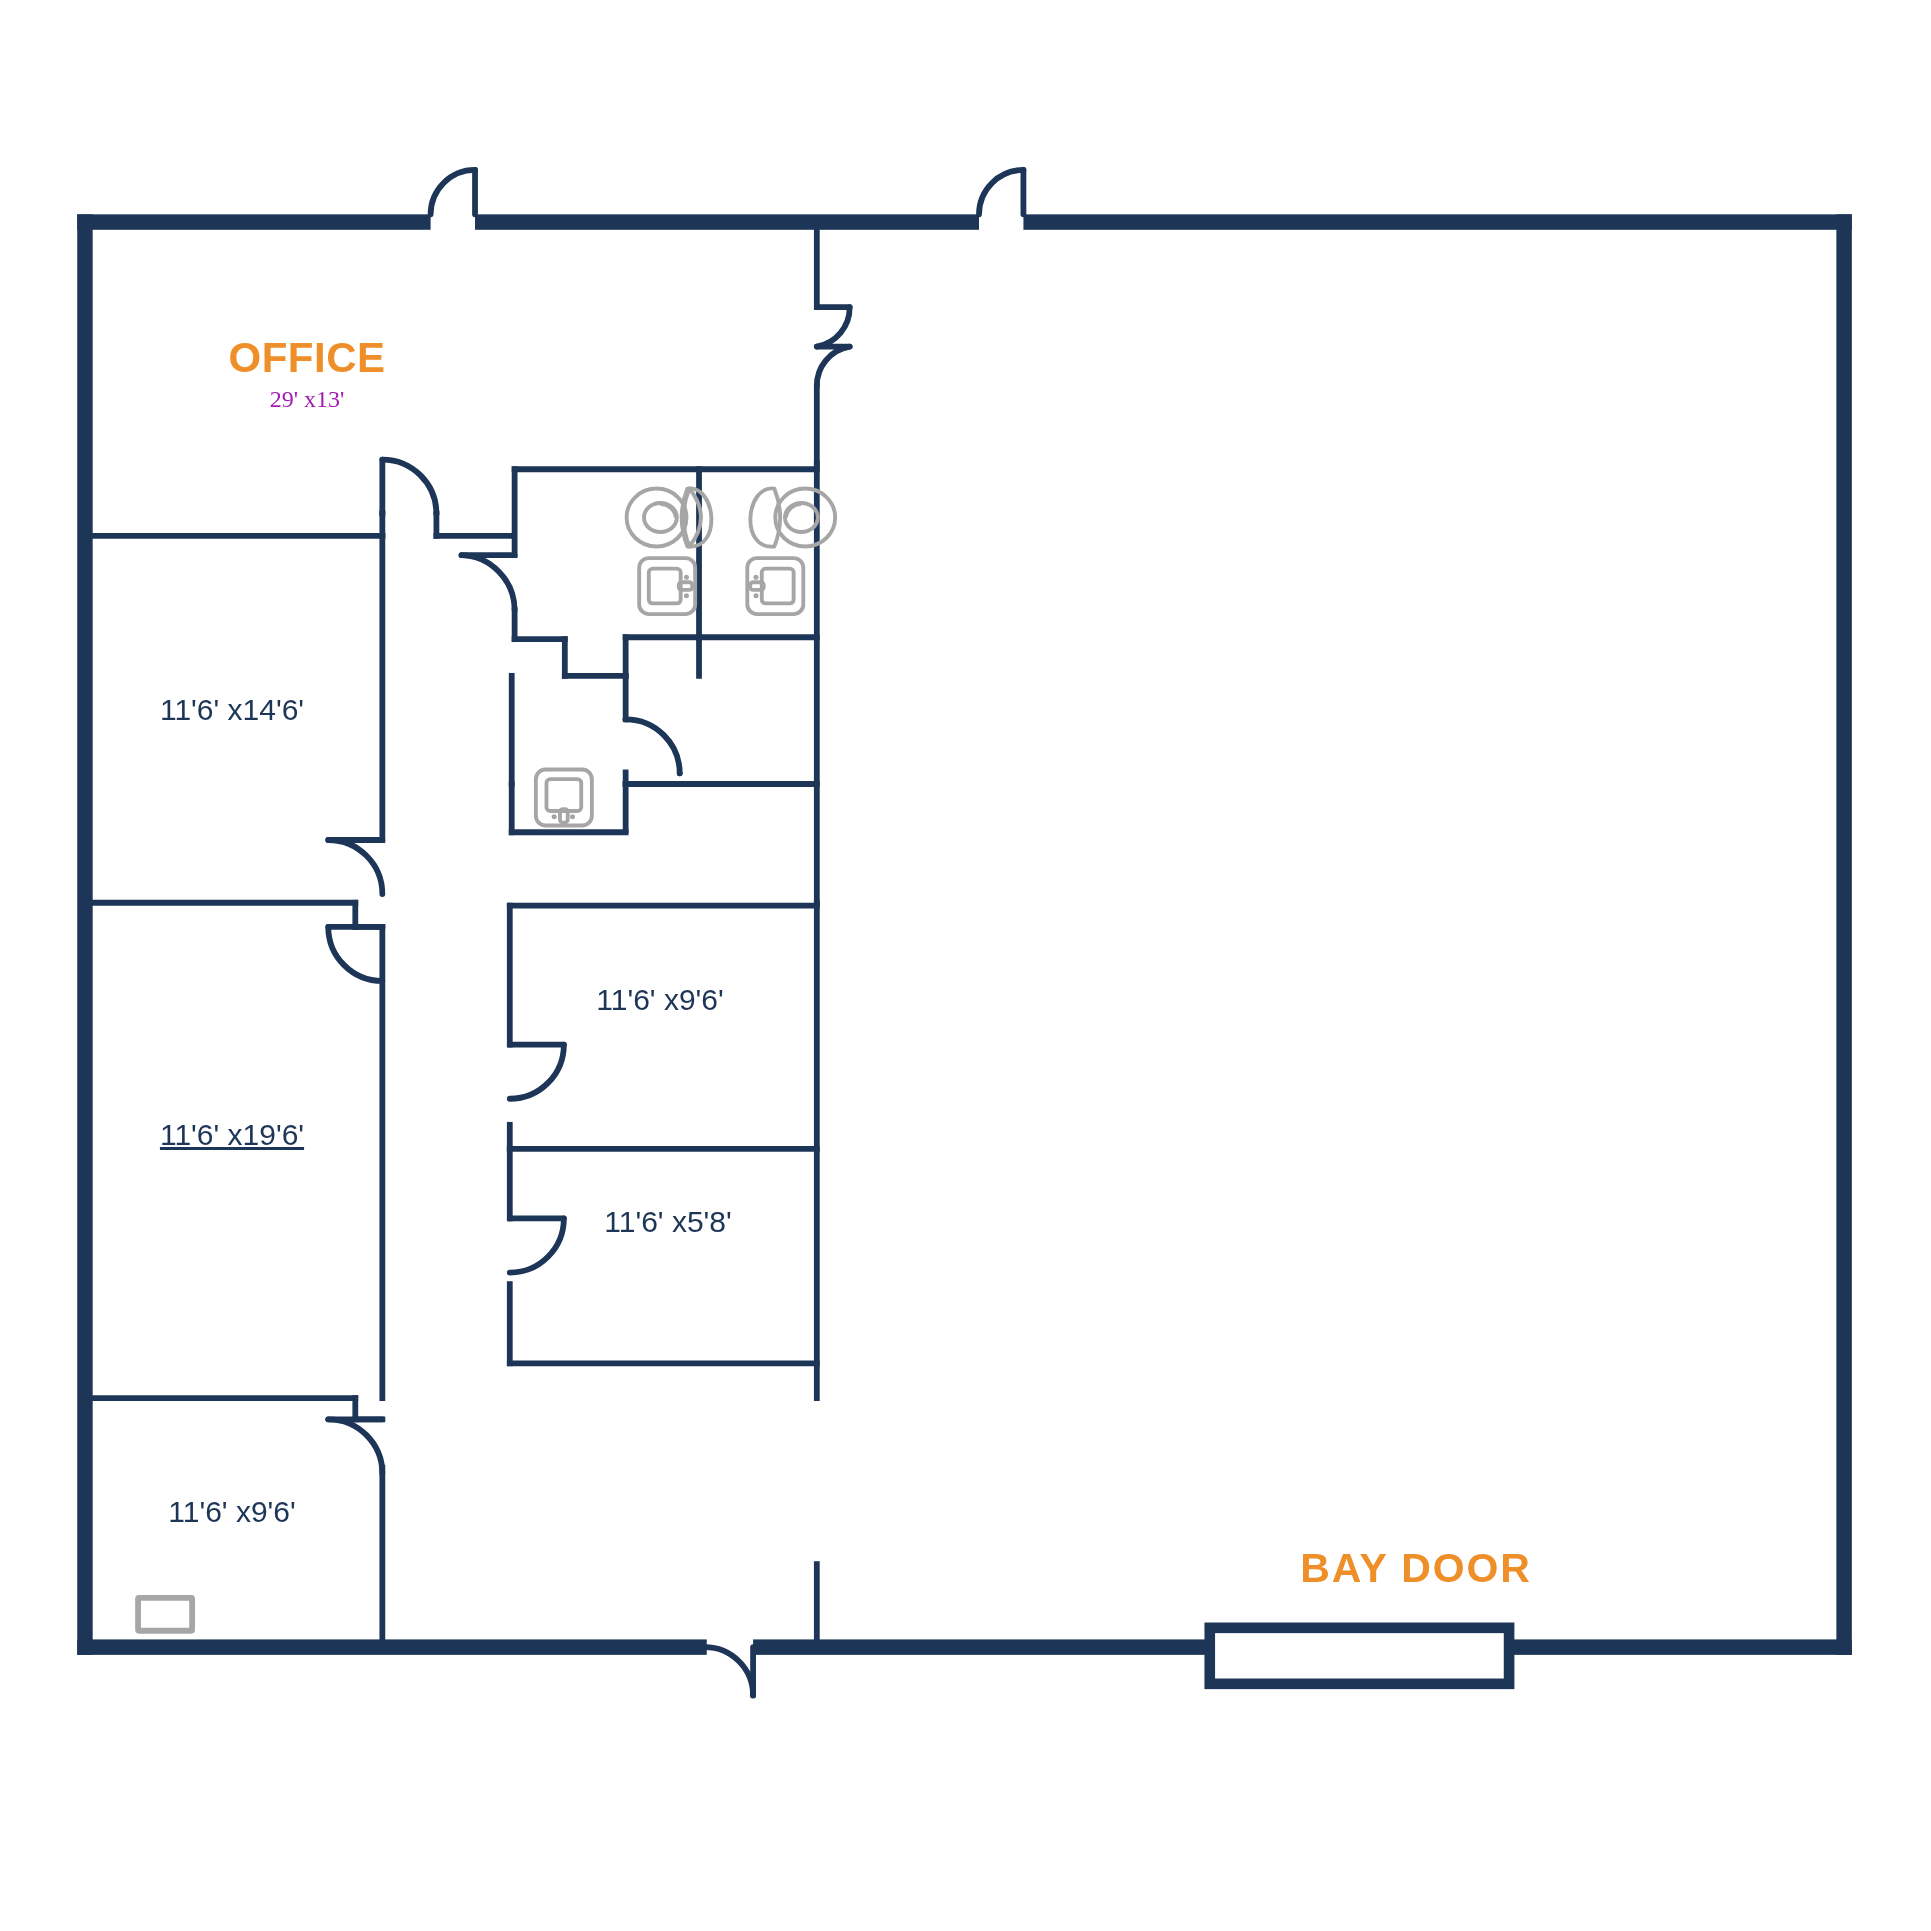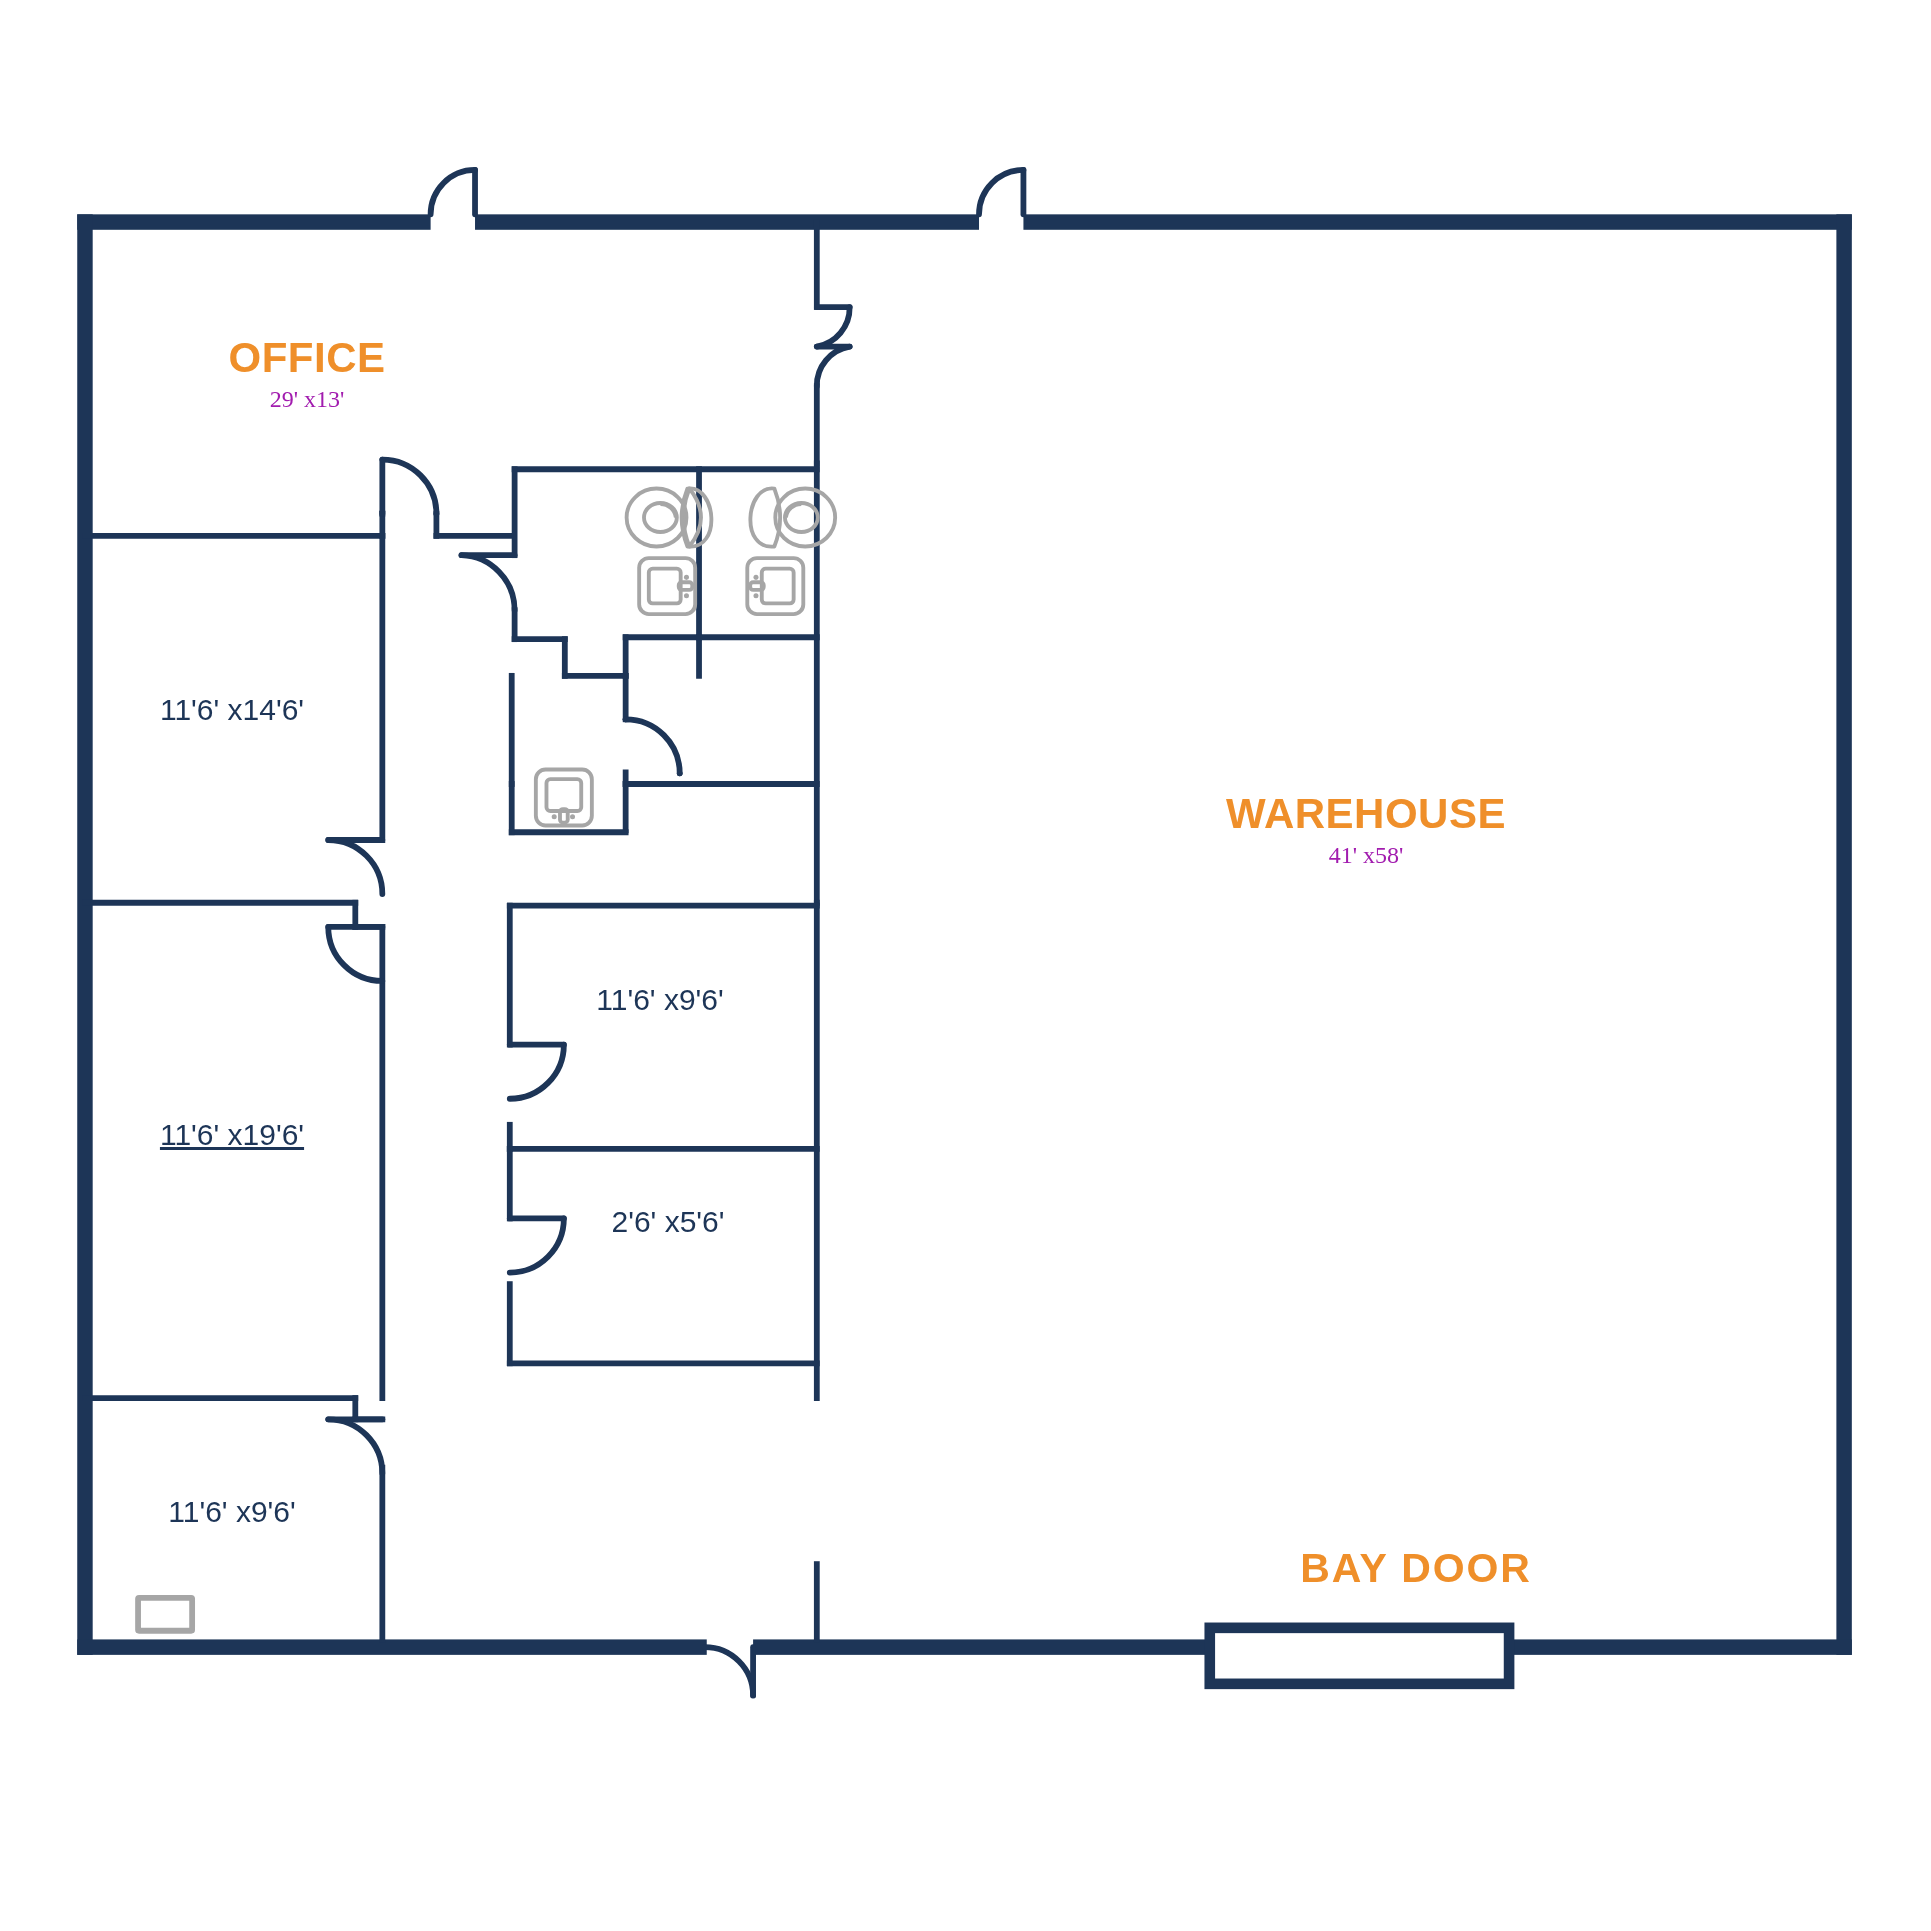--- a/index.html
+++ b/index.html
@@ -259,33 +259,29 @@
       <rect x="143" y="1655" width="56" height="34" rx="1" stroke="#a6a6a6" stroke-width="6" fill="#ffffff"></rect>
     </g>
 
   </svg>
 
   <div class="label-group" style="left:307px; top:336px; transform:translate(-50%,0);">
     <div class="room-title">OFFICE</div>
     <div class="room-dims">29' x13'</div>
   </div>
 
-  <div class="label-group" style="left:1366px; top:792px; transform:translate(-50%,0);">
-    <div class="room-title">WAREHOUSE</div>
-    <div class="room-dims">41' x58'</div>
-  </div>
 
   <div class="label-group" style="left:1416px; top:1547px; transform:translate(-50%,0);">
     <div class="room-title small-title">BAY DOOR</div>
   </div>
 
   <div class="dim-only" style="left:232px; top:693px; transform:translate(-50%,0);">11'6' x14'6'</div>
 
   <div class="dim-only" style="left:232px; top:1118px; transform:translate(-50%,0);text-decoration:underline;">11'6' x19'6'</div>
 
   <div class="dim-only" style="left:232px; top:1495px; transform:translate(-50%,0);">11'6' x9'6'</div>
 
   <div class="dim-only" style="left:660px; top:983px; transform:translate(-50%,0);">11'6' x9'6'</div>
 
-  <div class="dim-only" style="left:668px; top:1205px; transform:translate(-50%,0);">2'6' x5'6'</div>
+  <div class="dim-only" style="left:668px; top:1205px; transform:translate(-50%,0);">11'6' x5'8'</div>
 
 </div>
 
 
 </body></html>

